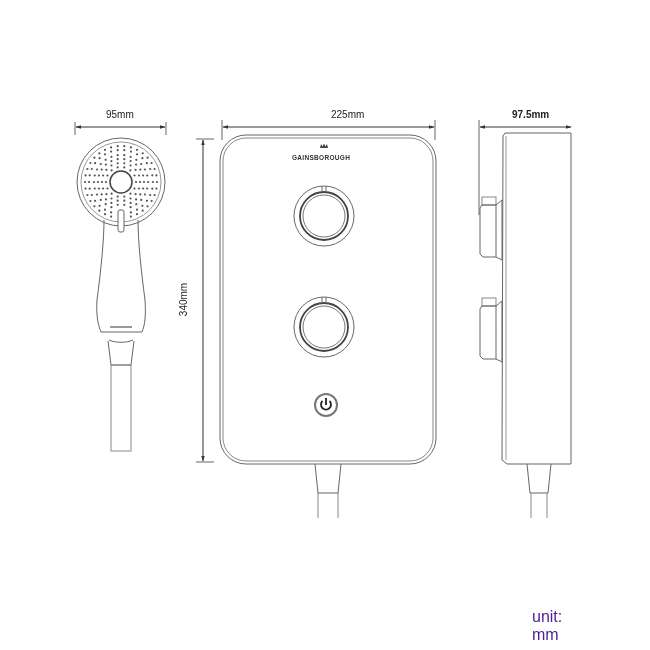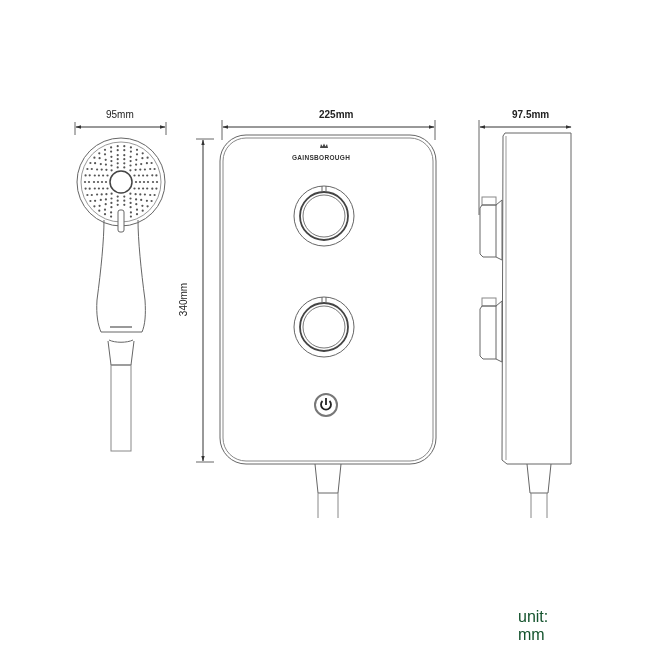--- a/index.html
+++ b/index.html
@@ -1,19 +1,19 @@
 <!DOCTYPE html>
 <html><head>
   <meta charset="utf-8">
   <style>
     html, body { margin: 0; padding: 0; background: #ffffff; }
     body { width: 650px; height: 650px; position: relative; overflow: hidden; font-family: "Liberation Sans", "DejaVu Sans", sans-serif; }
     #canvas { position: absolute; left: 0; top: 0; width: 518px; height: 650px; }
     .dim-label { position: absolute; font-size: 10px; color: #222; white-space: nowrap; }
-    .unit-label { position: absolute; left: 518px; top: 608px; font-size: 16px; color: #14532d; }
+    .unit-label { position: absolute; left: 532px; top: 608px; font-size: 16px; color: #4c1d95; }
     .brand { position: absolute; left: 292px; top: 154px; font-size: 6.5px; font-weight: bold; letter-spacing: 0.3px; color: #333; }
   </style>
 </head>
 <body>
 
 <div id="canvas">
   <svg width="650" height="650" viewBox="0 0 650 650" xmlns="http://www.w3.org/2000/svg">
     <defs>
       <marker id="arr" viewBox="0 0 10 10" refX="9" refY="5" markerWidth="6" markerHeight="6" orient="auto-start-reverse">
         <path d="M0,2 L10,5 L0,8 z" fill="#333"></path>
@@ -239,18 +239,18 @@
 
       <path d="M527,464 L530,493 L548,493 L551,464"></path>
       <line x1="531" y1="493" x2="531" y2="518" stroke="#888"></line>
       <line x1="547" y1="493" x2="547" y2="518" stroke="#888"></line>
     </g>
 
     <path d="M320,148 L321,144 L322.5,146.5 L324,143.5 L325.5,146.5 L327,144 L328,148 Z" fill="#444"></path>
   </svg>
 
   <div class="dim-label" style="left:106px; top:109px;">95mm</div>
-  <div class="dim-label" style="left:319px; top:109px;font-weight:bold;">225mm</div>
+  <div class="dim-label" style="left:331px; top:109px;">225mm</div>
   <div class="dim-label" style="left:167px; top:294px; transform: rotate(-90deg); transform-origin: center;">340mm</div>
   <div class="dim-label" style="left:512px; top:109px;font-weight:bold;">97.5mm</div>
   <div class="brand">GAINSBOROUGH</div>
   <div class="unit-label">unit: mm</div>
 </div>
 
 </body></html>

